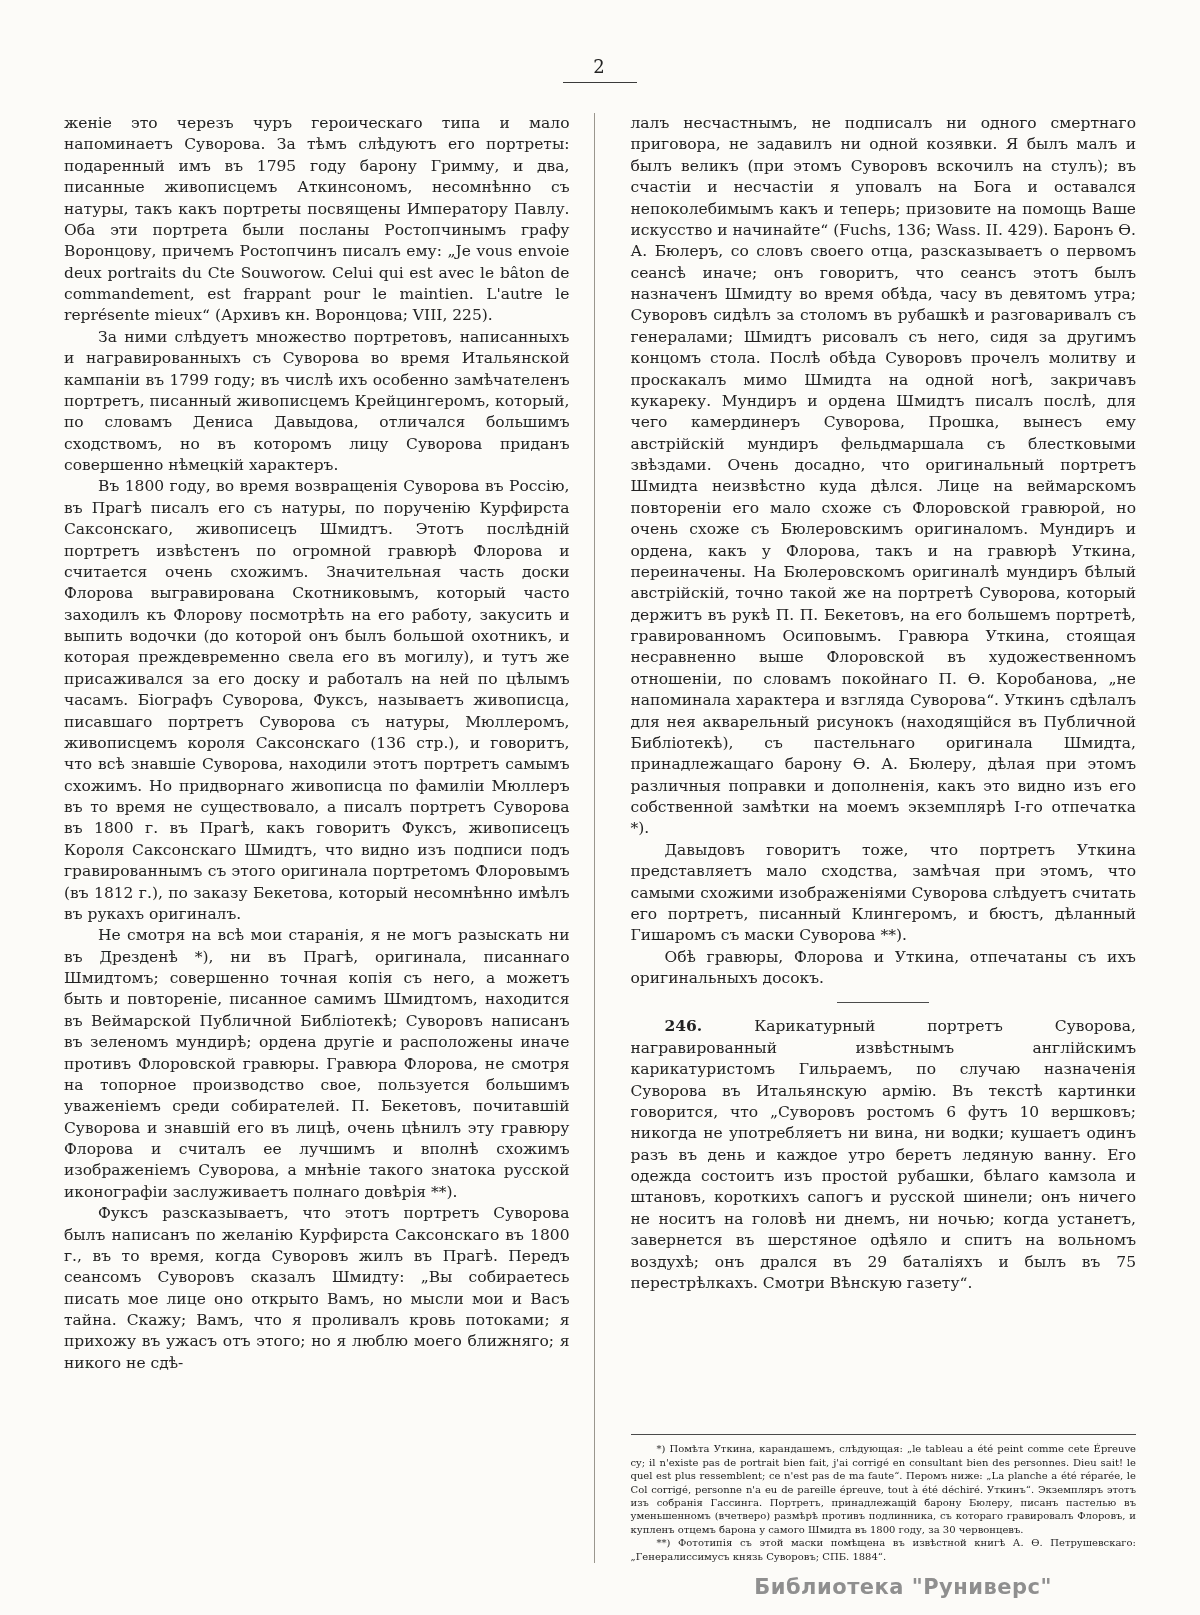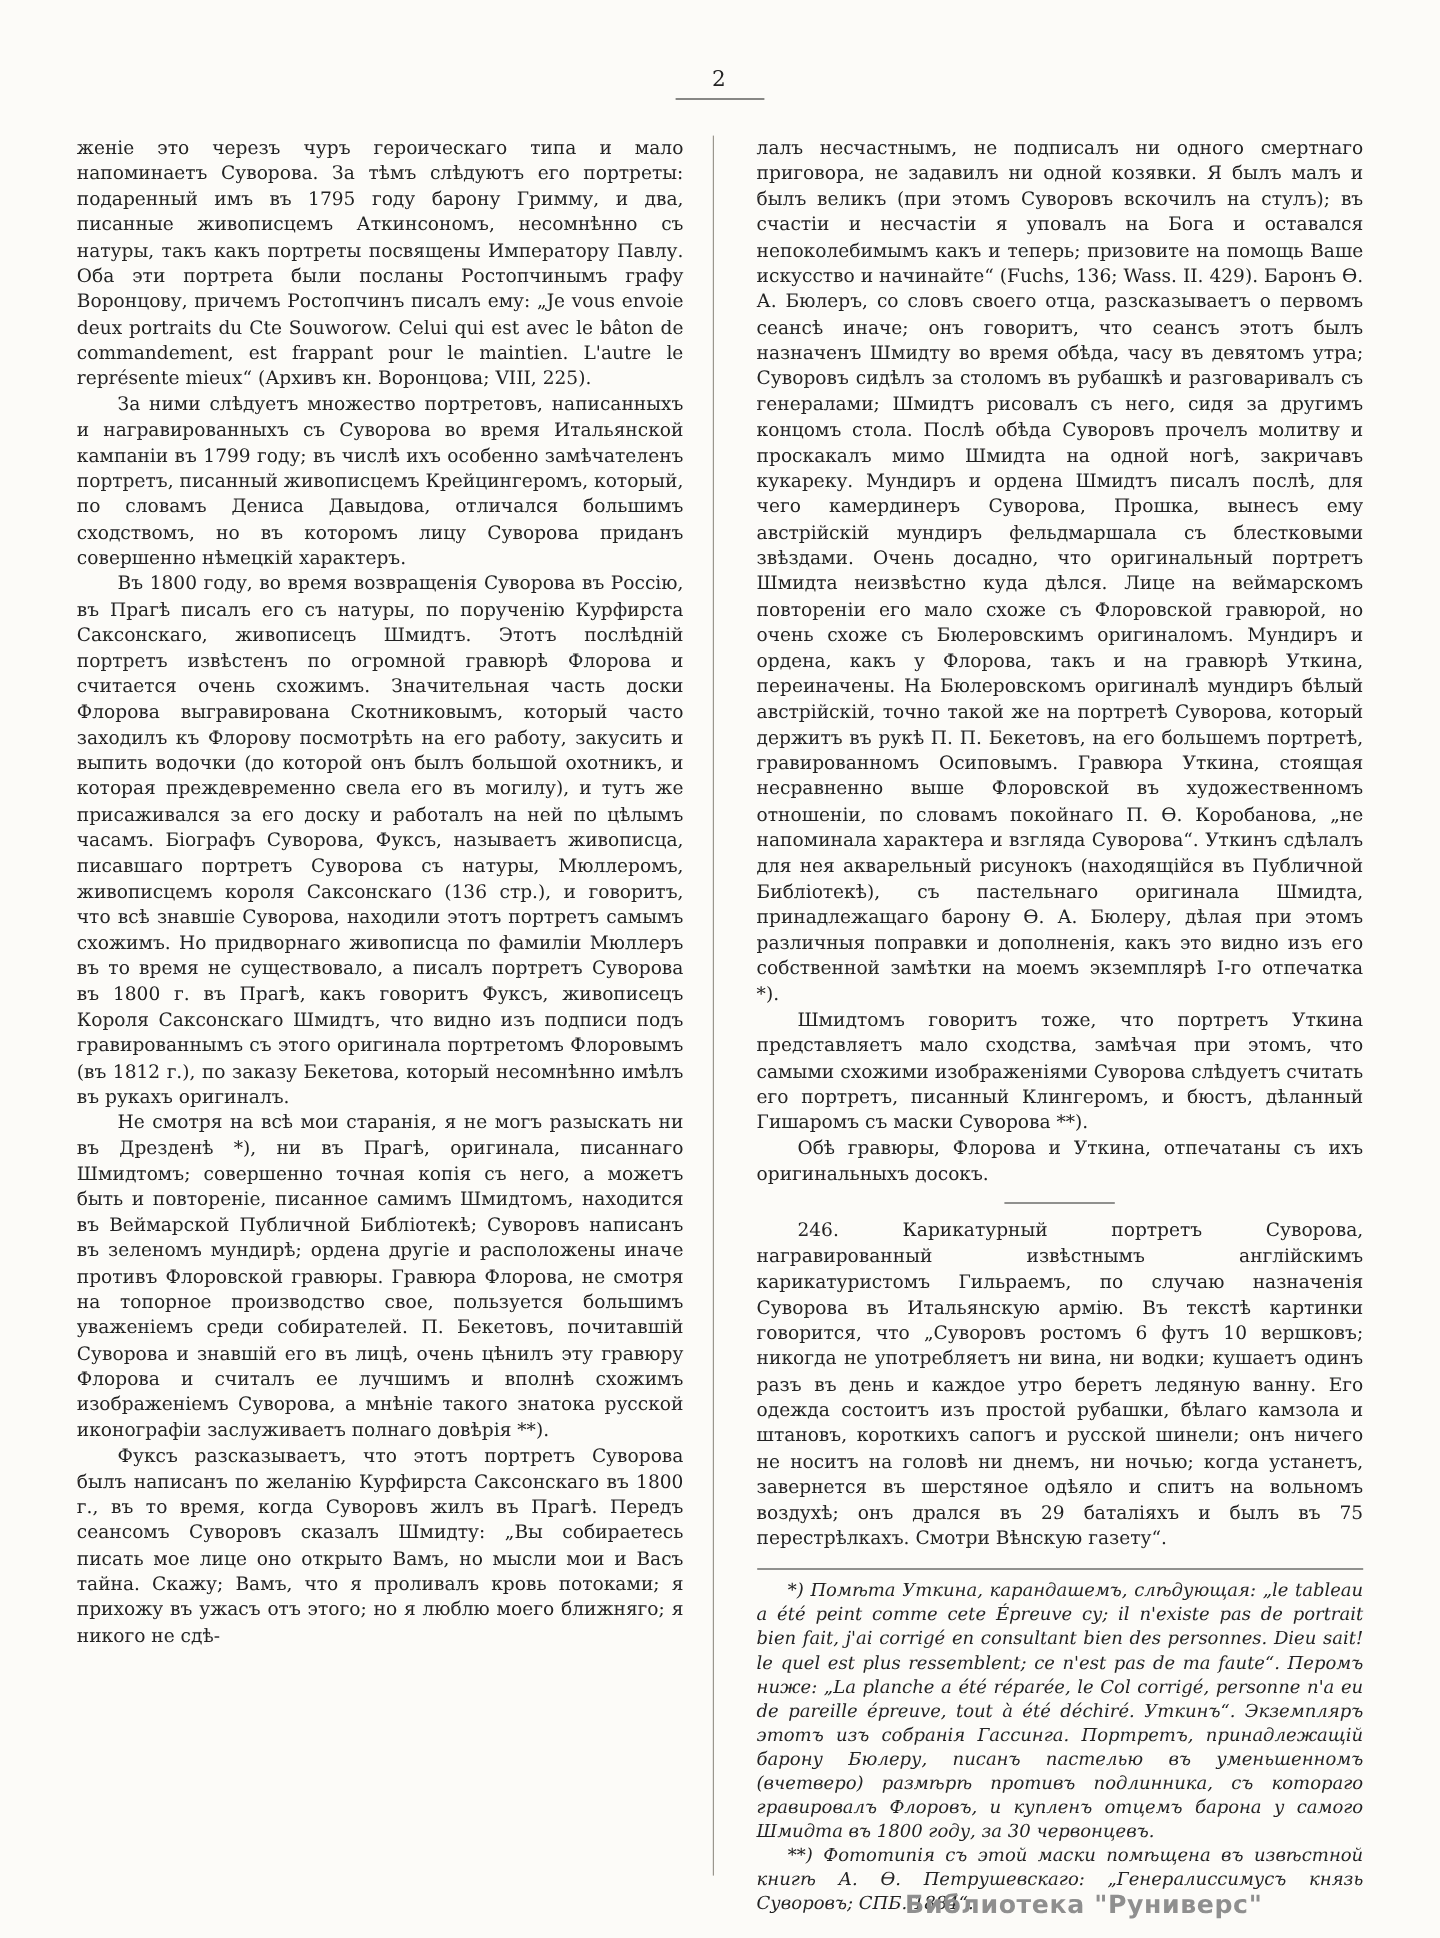--- a/index.html
+++ b/index.html
@@ -22,24 +22,24 @@
     flex:1 1 0; display:flex; flex-direction:column;
     font-size:15.5px; line-height:1.38; text-align:justify;
     min-width:0;
   }
   .col-left  { padding-right:24px; }
   .col-right { padding-left:36px; }
   .divider { flex:0 0 1px; background:#9a968e; }
   .col p { text-indent:34px; margin:0; }
   .col p.cont { text-indent:0; }
   .section-rule { width:92px; height:1px; background:#4a4a4a; margin:13px auto 12px auto; flex:0 0 auto; }
-  .entry-num { font-weight:normal; }
+  .entry-num { font-weight:bold; }
   .fngroup { margin-top:auto; padding-top:14px; }
   .footnote-rule { width:100%; height:1px; background:#4a4a4a; margin-bottom:7px; }
-  .footnotes { font-size:15px; line-height:1.34; text-align:justify;font-style:italic; }
+  .footnotes { font-size:10px; line-height:1.34; text-align:justify; }
   .footnotes p { text-indent:26px; margin:0; }
   .watermark {
     position:absolute; right:148px; bottom:16px;
     font-family:"DejaVu Sans","Liberation Sans",sans-serif;
     font-size:21px; font-weight:bold; color:#8f8f8f; letter-spacing:0.5px;
   }
 </style>
 </head>
 <body>
 
@@ -62,21 +62,21 @@
       <div class="fngroup">
         <div class="footnotes">
         </div>
       </div>
     </div>
 
     <div class="divider"></div>
 
     <div class="col col-right">
       <p class="cont">лалъ несчастнымъ, не подписалъ ни одного смертнаго приговора, не задавилъ ни одной козявки. Я былъ малъ и былъ великъ (при этомъ Суворовъ вскочилъ на стулъ); въ счастіи и несчастіи я уповалъ на Бога и оставался непоколебимымъ какъ и теперь; призовите на помощь Ваше искусство и начинайте“ (Fuchs, 136; Wass. II. 429). Баронъ Ѳ. А. Бюлеръ, со словъ своего отца, разсказываетъ о первомъ сеансѣ иначе; онъ говоритъ, что сеансъ этотъ былъ назначенъ Шмидту во время обѣда, часу въ девятомъ утра; Суворовъ сидѣлъ за столомъ въ рубашкѣ и разговаривалъ съ генералами; Шмидтъ рисовалъ съ него, сидя за другимъ концомъ стола. Послѣ обѣда Суворовъ прочелъ молитву и проскакалъ мимо Шмидта на одной ногѣ, закричавъ кукареку. Мундиръ и ордена Шмидтъ писалъ послѣ, для чего камердинеръ Суворова, Прошка, вынесъ ему австрійскій мундиръ фельдмаршала съ блестковыми звѣздами. Очень досадно, что оригинальный портретъ Шмидта неизвѣстно куда дѣлся. Лице на веймарскомъ повтореніи его мало схоже съ Флоровской гравюрой, но очень схоже съ Бюлеровскимъ оригиналомъ. Мундиръ и ордена, какъ у Флорова, такъ и на гравюрѣ Уткина, переиначены. На Бюлеровскомъ оригиналѣ мундиръ бѣлый австрійскій, точно такой же на портретѣ Суворова, который держитъ въ рукѣ П. П. Бекетовъ, на его большемъ портретѣ, гравированномъ Осиповымъ. Гравюра Уткина, стоящая несравненно выше Флоровской въ художественномъ отношеніи, по словамъ покойнаго П. Ѳ. Коробанова, „не напоминала характера и взгляда Суворова“. Уткинъ сдѣлалъ для нея акварельный рисунокъ (находящійся въ Публичной Библіотекѣ), съ пастельнаго оригинала Шмидта, принадлежащаго барону Ѳ. А. Бюлеру, дѣлая при этомъ различныя поправки и дополненія, какъ это видно изъ его собственной замѣтки на моемъ экземплярѣ I-го отпечатка *).</p>
-      <p>Шмидтомъ говоритъ тоже, что портретъ Уткина представляетъ мало сходства, замѣчая при этомъ, что самыми схожими изображеніями Суворова слѣдуетъ считать его портретъ, писанный Клингеромъ, и бюстъ, дѣланный Гишаромъ съ маски Суворова **).</p>
+      <p>Давыдовъ говоритъ тоже, что портретъ Уткина представляетъ мало сходства, замѣчая при этомъ, что самыми схожими изображеніями Суворова слѣдуетъ считать его портретъ, писанный Клингеромъ, и бюстъ, дѣланный Гишаромъ съ маски Суворова **).</p>
       <p>Обѣ гравюры, Флорова и Уткина, отпечатаны съ ихъ оригинальныхъ досокъ.</p>
 
       <div class="section-rule"></div>
 
       <p><span class="entry-num">246.</span> <span>Карикатурный портретъ Суворова, награвированный извѣстнымъ англійскимъ карикатуристомъ Гильраемъ, по случаю назначенія Суворова въ Итальянскую армію. Въ текстѣ картинки говорится, что „Суворовъ ростомъ 6 футъ 10 вершковъ; никогда не употребляетъ ни вина, ни водки; кушаетъ одинъ разъ въ день и каждое утро беретъ ледяную ванну. Его одежда состоитъ изъ простой рубашки, бѣлаго камзола и штановъ, короткихъ сапогъ и русской шинели; онъ ничего не носитъ на головѣ ни днемъ, ни ночью; когда устанетъ, завернется въ шерстяное одѣяло и спитъ на вольномъ воздухѣ; онъ дрался въ 29 баталіяхъ и былъ въ 75 перестрѣлкахъ. Смотри Вѣнскую газету“.</span></p>
 
       <div class="fngroup">
         <div class="footnote-rule"></div>
         <div class="footnotes">
           <p>*) Помѣта Уткина, карандашемъ, слѣдующая: „le tableau a été peint comme cete Épreuve cy; il n'existe pas de portrait bien fait, j'ai corrigé en consultant bien des personnes. Dieu sait! le quel est plus ressemblent; ce n'est pas de ma faute“. Перомъ ниже: „La planche a été réparée, le Col corrigé, personne n'a eu de pareille épreuve, tout à été déchiré. Уткинъ“. Экземпляръ этотъ изъ собранія Гассинга. Портретъ, принадлежащій барону Бюлеру, писанъ пастелью въ уменьшенномъ (вчетверо) размѣрѣ противъ подлинника, съ котораго гравировалъ Флоровъ, и купленъ отцемъ барона у самого Шмидта въ 1800 году, за 30 червонцевъ.</p>

